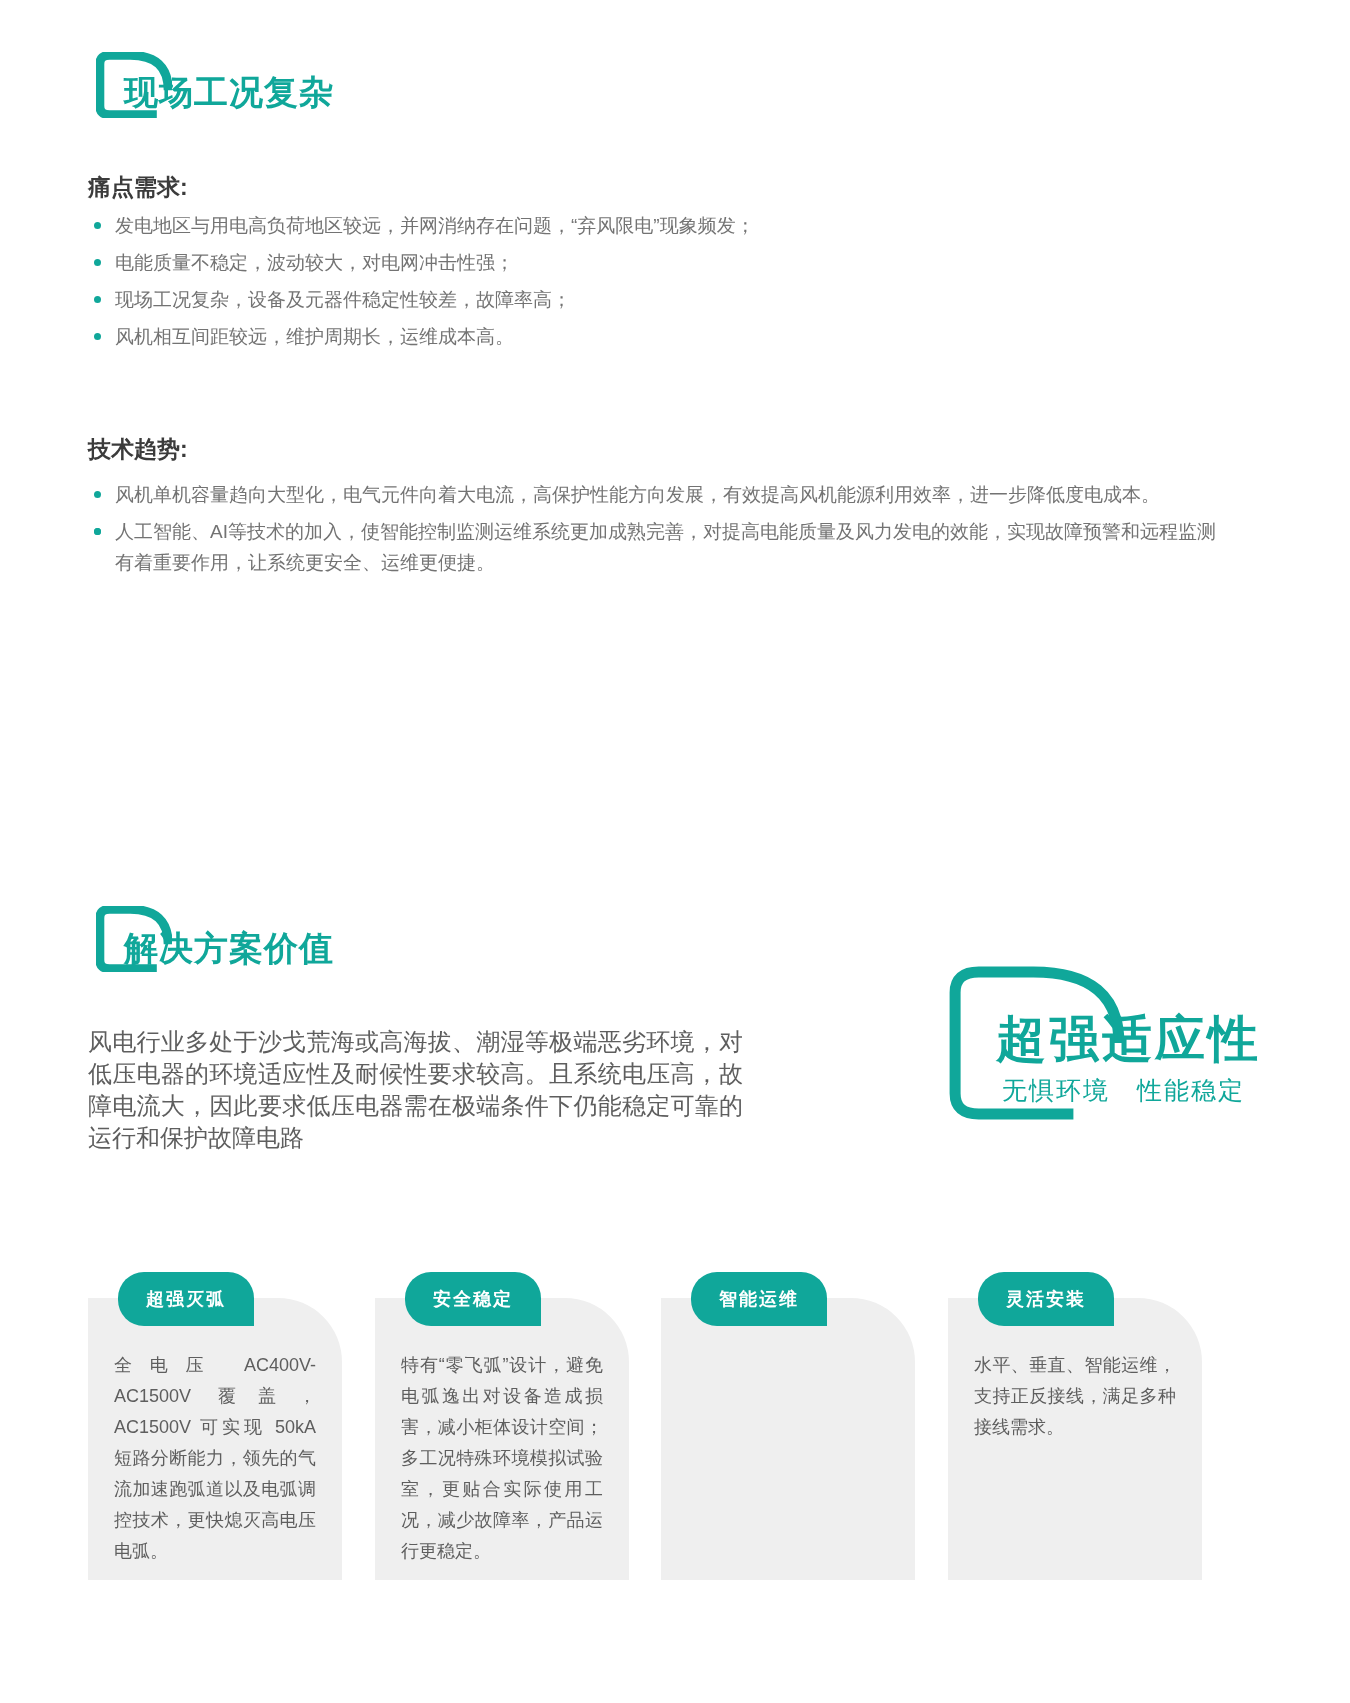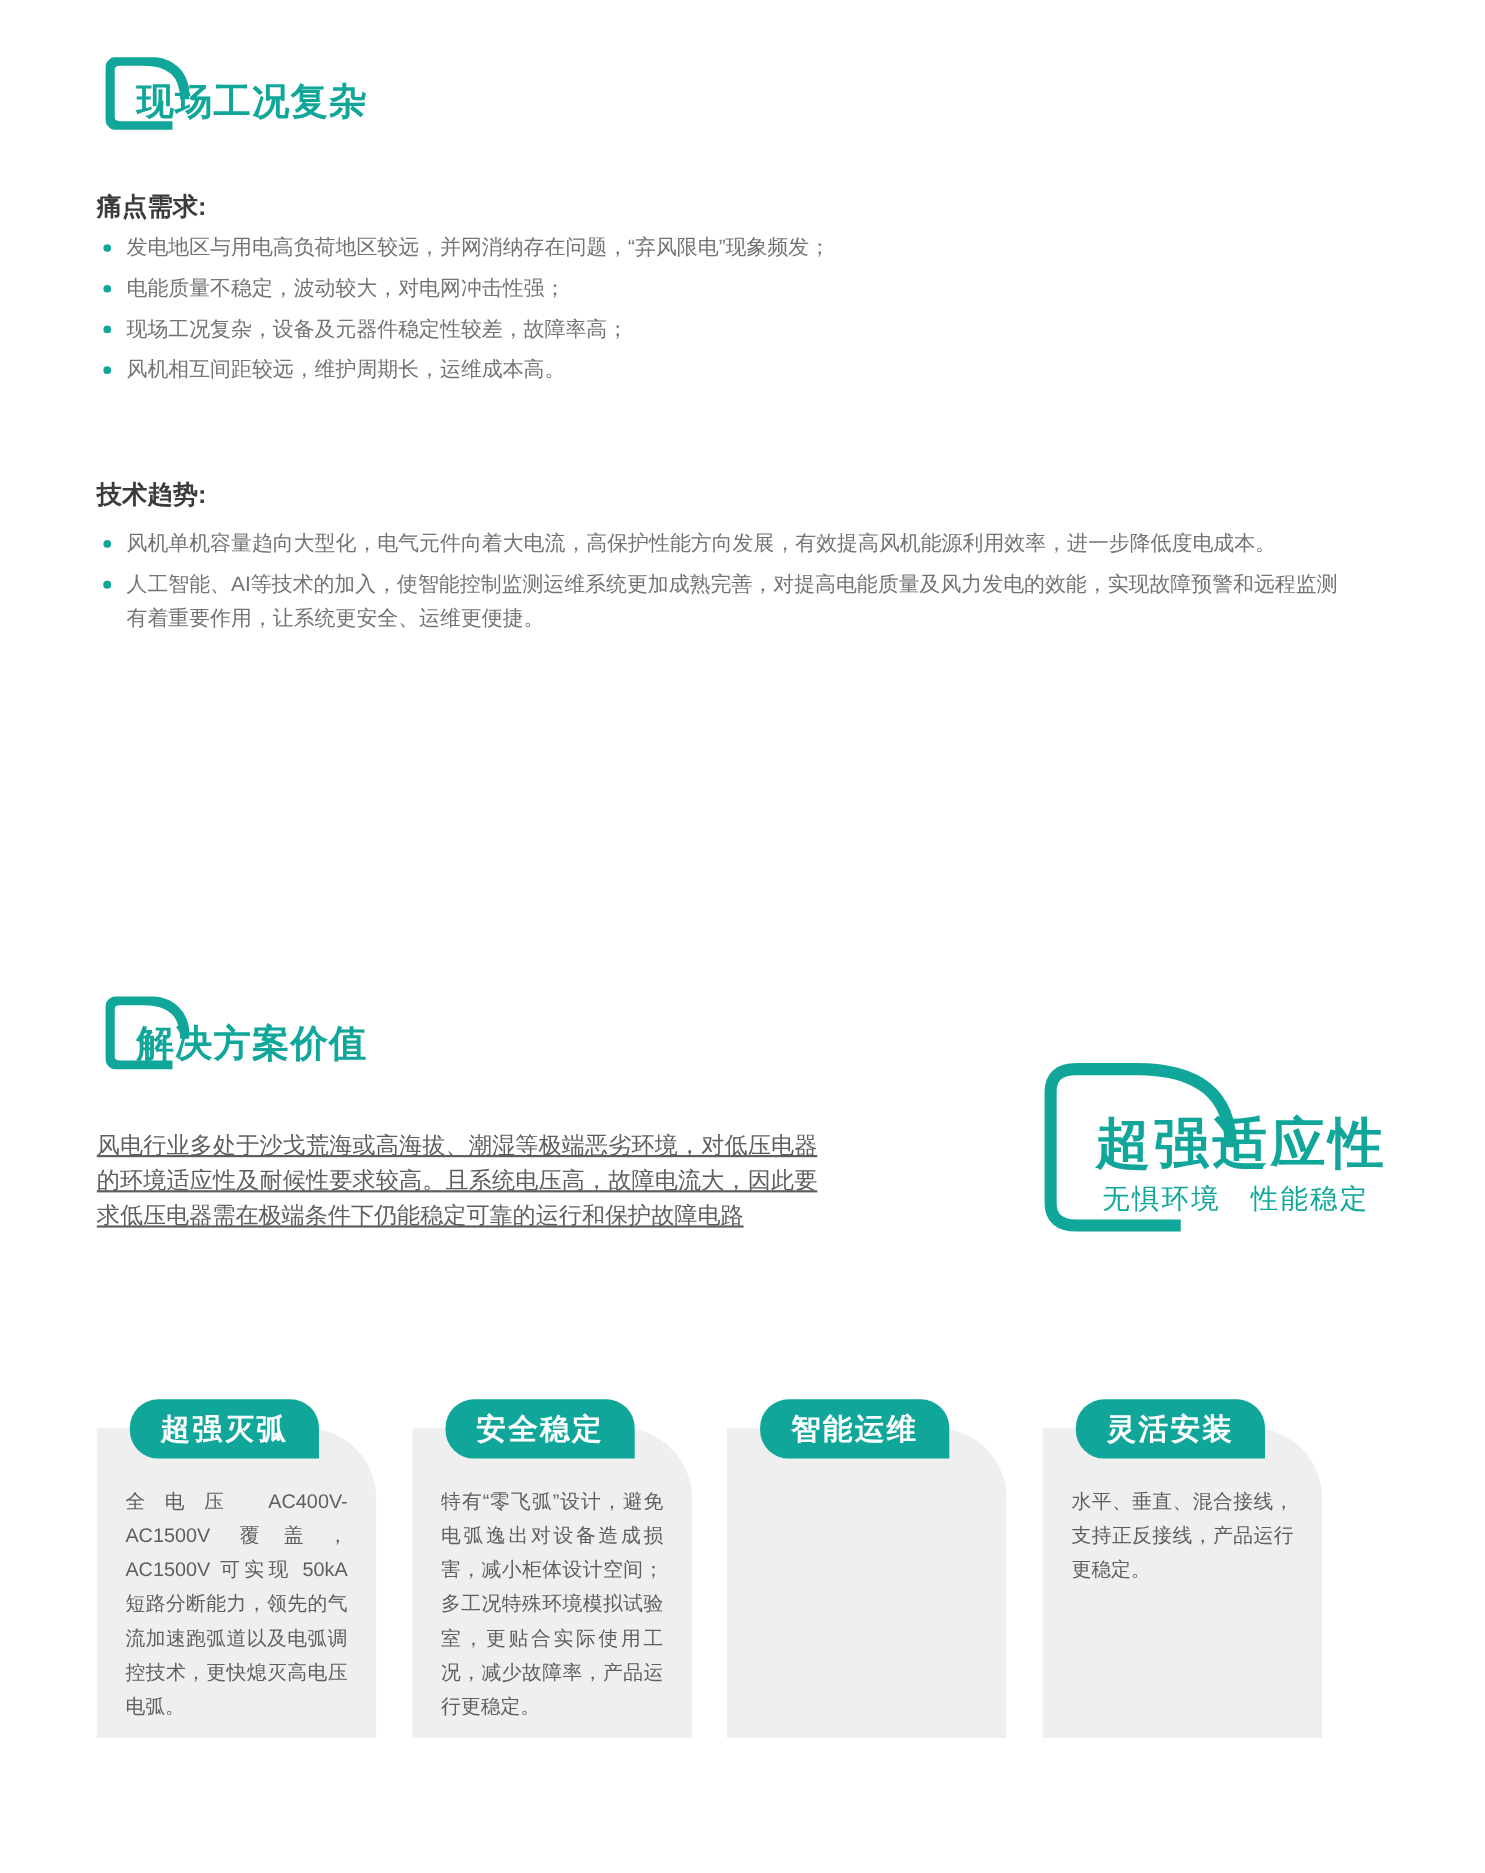--- a/index.html
+++ b/index.html
@@ -45,21 +45,21 @@
     font-size:19px; line-height:31px; color:#737373;
     margin-bottom:6px;
   }
   .dot {
     position:absolute; left:6px; top:12px; width:7px; height:7px;
     border-radius:50%; background:#10A79A;
   }
 
   #value-paragraph {
     position:absolute; left:88px; top:1026px; width:655px;
-    font-size:21px; line-height:32px; color:#5E5E5E; text-align:justify;text-decoration:underline;
+    font-size:24px; line-height:32px; color:#5E5E5E; text-align:justify;
   }
 
   #badge-title {
     position:absolute; left:996px; top:1014px;
     font-size:50px; font-weight:bold; color:#10A79A;
     letter-spacing:3px; line-height:1; white-space:nowrap;
   }
   #badge-subtitle {
     position:absolute; left:1002px; top:1078px;
     font-size:25px; font-weight:normal; color:#10A79A;
@@ -71,21 +71,21 @@
     background:#EFEFEF; border-radius:0 64px 0 0;
   }
   #card-0 { left:88px; }
   #card-1 { left:375px; }
   #card-2 { left:661px; }
   #card-3 { left:948px; }
   .card-badge {
     position:absolute; left:30px; top:-26px; height:54px;
     padding:0 28px; background:#10A79A;
     border-radius:26px 26px 0 26px;
-    font-size:27px; font-weight:bold; color:#ffffff;
+    font-size:18px; font-weight:bold; color:#ffffff;
     line-height:54px; letter-spacing:2px; white-space:nowrap;
   }
   .card-body {
     padding:52px 26px 0 26px;
     font-size:18px; line-height:31px; color:#5E5E5E; text-align:justify;
   }
 </style>
 </head>
 <body>
 
@@ -153,14 +153,14 @@
   <div class="card-badge">安全稳定</div>
   <div class="card-body">特有“零飞弧”设计，避免电弧逸出对设备造成损害，减小柜体设计空间；多工况特殊环境模拟试验室，更贴合实际使用工况，减少故障率，产品运行更稳定。</div>
 </div>
 
 <div id="card-2" class="feature-card">
   <div class="card-badge">智能运维</div>
 </div>
 
 <div id="card-3" class="feature-card">
   <div class="card-badge">灵活安装</div>
-  <div class="card-body">水平、垂直、混合接线，支持正反接线，产品运行更稳定。</div>
+  <div class="card-body">水平、垂直、智能运维，支持正反接线，满足多种接线需求。</div>
 </div>
 
 </body></html>

